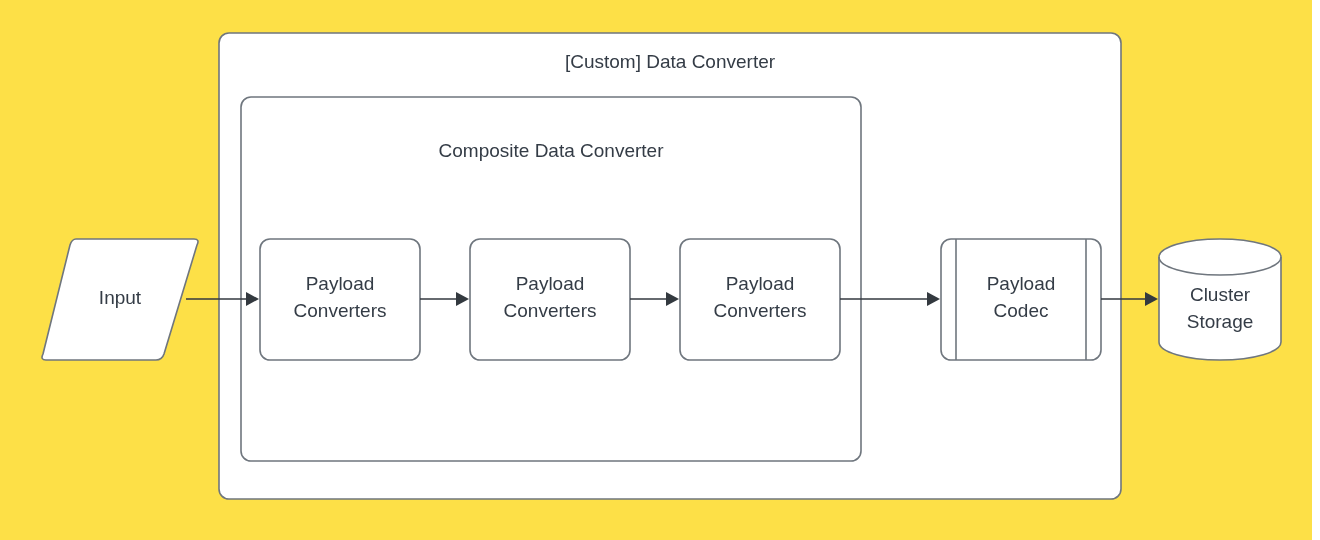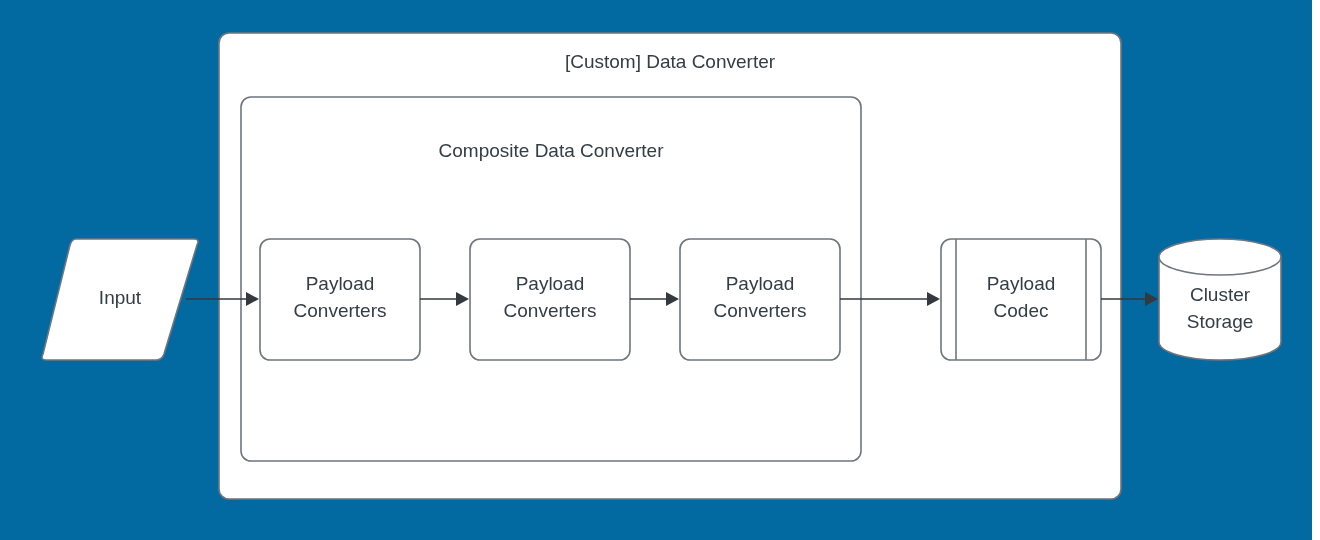--- a/index.html
+++ b/index.html
@@ -10,21 +10,21 @@
   body {
     width: 1320px;
     height: 540px;
     font-family: "Liberation Sans", sans-serif;
     overflow: hidden;
   }
   #diagram-root {
     position: relative;
     width: 1312px;
     height: 540px;
-    background: #0369a1;
+    background: #fde047;
   }
   svg.diagram-canvas {
     position: absolute;
     top: 0;
     left: 0;
     width: 1320px;
     height: 540px;
   }
   .shape-outline {
     fill: #ffffff;

